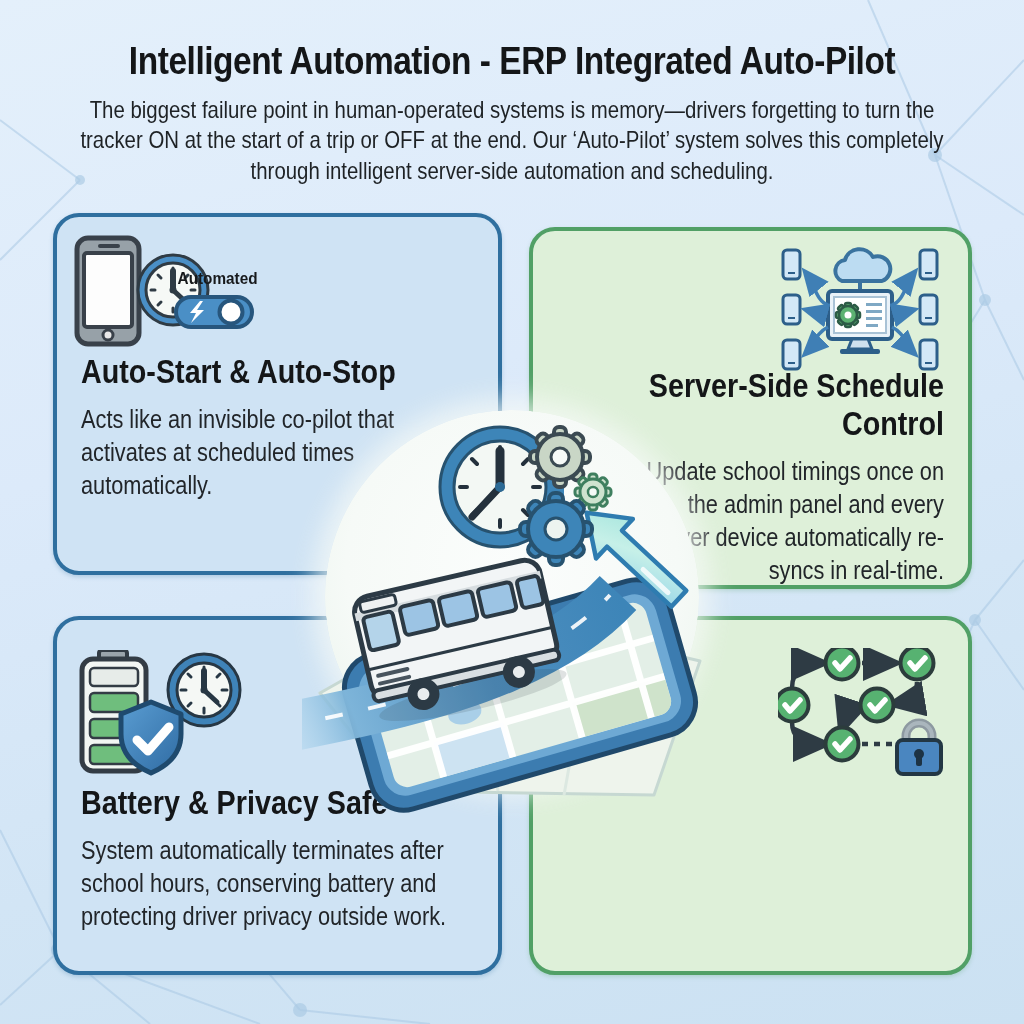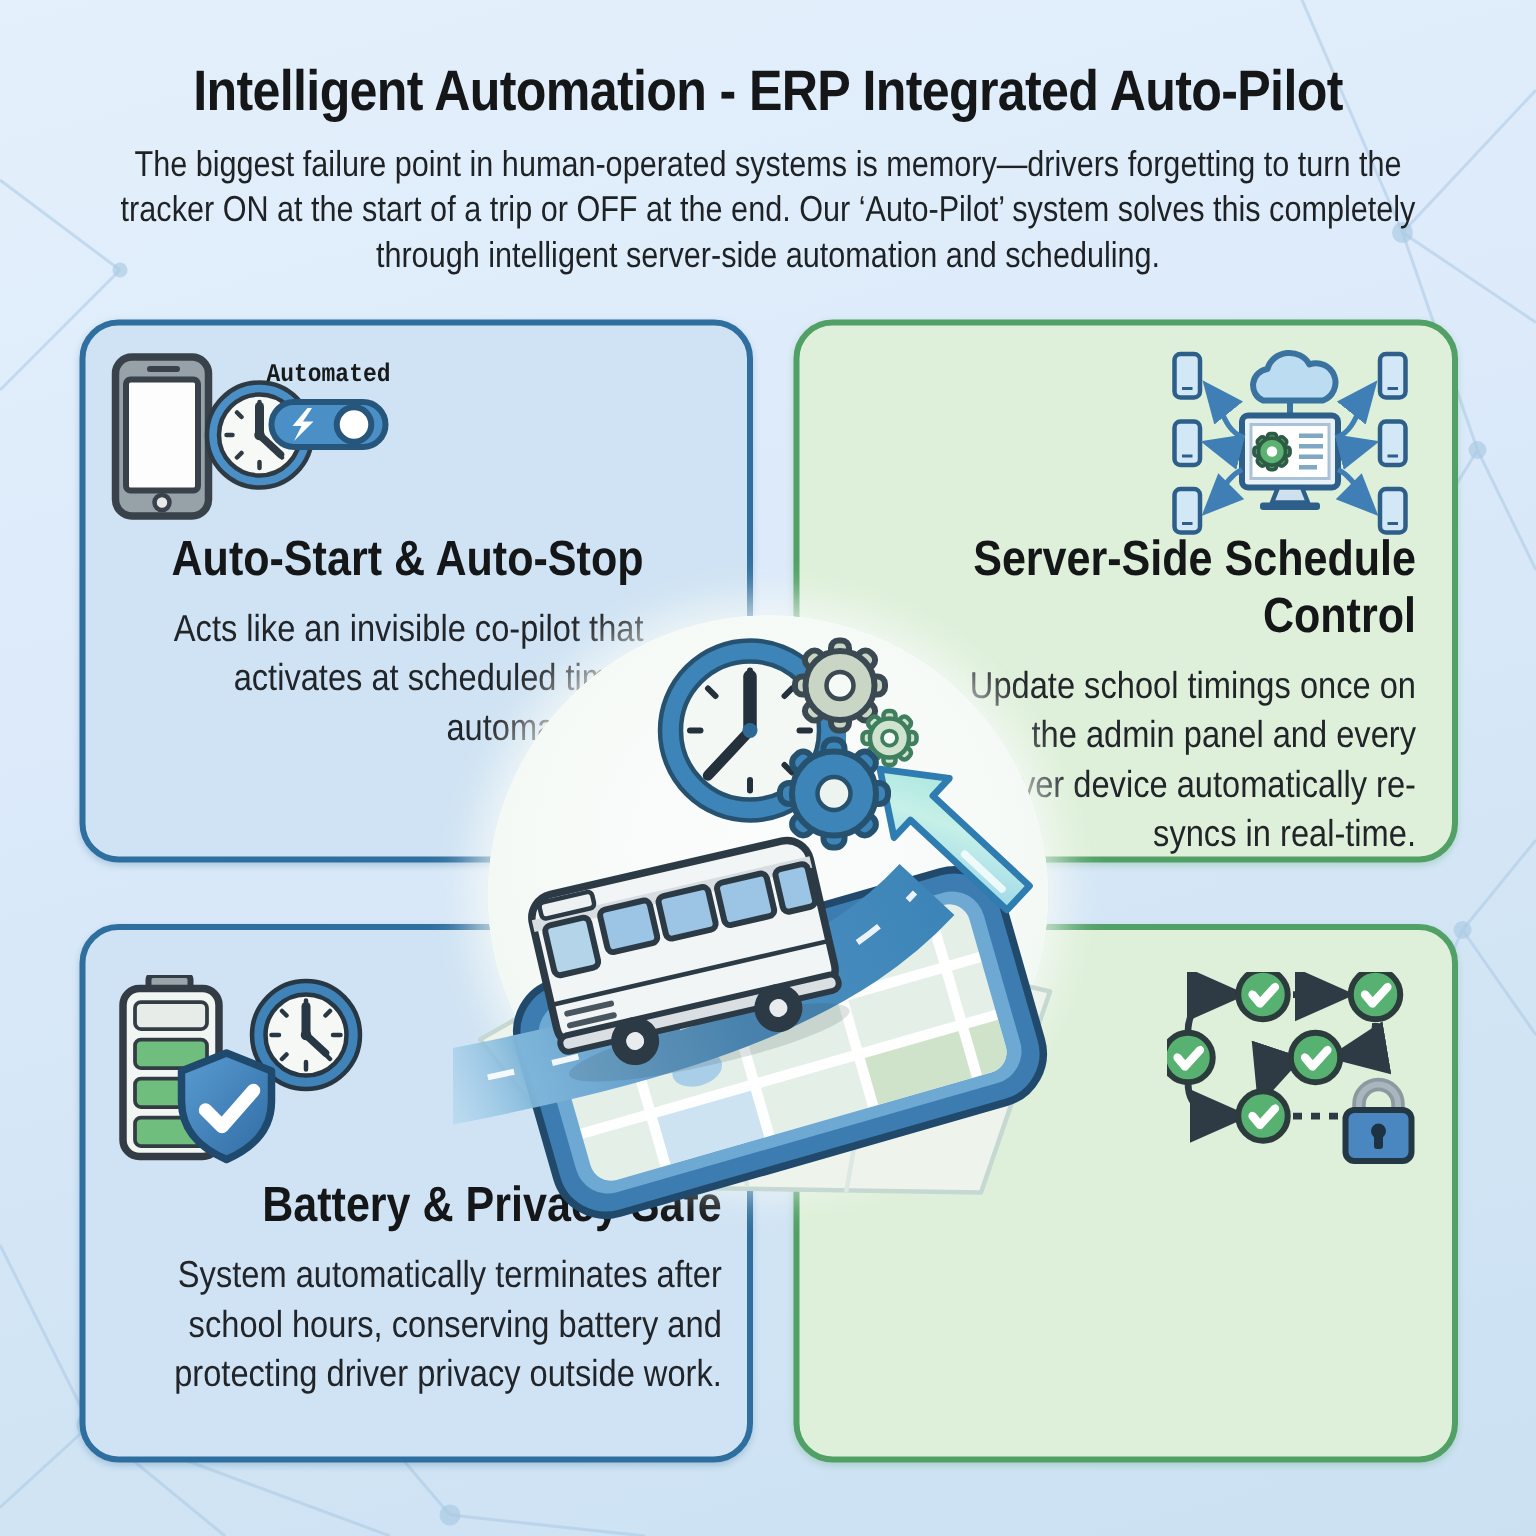--- a/index.html
+++ b/index.html
@@ -11,36 +11,36 @@
   .net{position:absolute;inset:0;z-index:0;}
   header{position:absolute;top:40px;left:0;right:0;z-index:1;text-align:center;}
   h1{margin:0;font-size:38px;font-weight:700;letter-spacing:-0.5px;color:#141618;
      transform:scaleX(.88);transform-origin:50% 0;}
   .subtitle{margin:12px 0 0 -8px;width:1040px;font-size:24px;line-height:1.27;color:#1e2225;
      transform:scaleX(.85);transform-origin:50% 0;}
   .card{position:absolute;z-index:1;border-radius:26px;box-sizing:border-box;}
   .card.blue{background:#cfe3f4;border:4px solid #2f6f9f;box-shadow:0 2px 4px rgba(47,111,159,.25);}
   .card.green{background:#def0d9;border:4px solid #51a066;box-shadow:0 2px 4px rgba(81,160,102,.25);}
   .card-tl{left:53px;top:213px;width:449px;height:362px;}
-  .card-tr{left:529px;top:213px;width:443px;height:362px;}
+  .card-tr{left:529px;top:227px;width:443px;height:362px;}
   .card-bl{left:53px;top:616px;width:449px;height:359px;}
   .card-br{left:529px;top:616px;width:443px;height:359px;}
-  .ctext{position:absolute;text-align:right;}
+  .ctext{position:absolute;}
   .ctext h2{margin:0;font-size:33px;font-weight:700;color:#141618;transform:scaleX(.87);}
   .ctext p{margin:12px 0 0;font-size:25px;line-height:1.32;color:#212529;transform:scaleX(.87);}
   .al-l h2,.al-l p{transform-origin:0 0;}
   .al-r{text-align:right;}
   .al-r h2,.al-r p{transform-origin:100% 0;}
   .tx-tl{left:24px;top:136px;width:400px;}
   .tx-tr{right:24px;top:136px;width:345px;}
   .tx-bl{left:24px;top:164px;width:460px;}
   .tx-br{right:24px;top:164px;width:462px;}
   .icon{position:absolute;}
   .ic-phone{left:14px;top:18px;width:156px;height:114px;}
-  .toggle-wrap{position:absolute;left:116px;top:24px;width:92px;text-align:center;font-family:Liberation Mono, monospace;}
+  .toggle-wrap{position:absolute;left:116px;top:52px;width:92px;}
   .toggle-label{display:block;font-size:17px;font-weight:700;color:#17191b;
       transform:scaleX(.9);transform-origin:50% 0;margin-bottom:5px;}
   .ic-toggle{width:82px;height:36px;cursor:pointer;}
   .ic-cloud{right:28px;top:16px;width:160px;height:126px;}
   .ic-batt{left:20px;top:30px;width:170px;height:128px;}
   .ic-flow{right:14px;top:28px;width:176px;height:130px;}
   .circle{position:absolute;left:325px;top:410px;width:374px;height:374px;border-radius:50%;
       z-index:2;background:radial-gradient(circle at 50% 42%,#fbfdfc 0%,#f6faf7 58%,#eef6f0 78%,rgba(238,246,240,0) 100%);
       box-shadow:0 0 26px 12px rgba(246,250,247,.75);}
   .art{position:absolute;left:302px;top:395px;width:420px;height:420px;z-index:3;pointer-events:none;}

